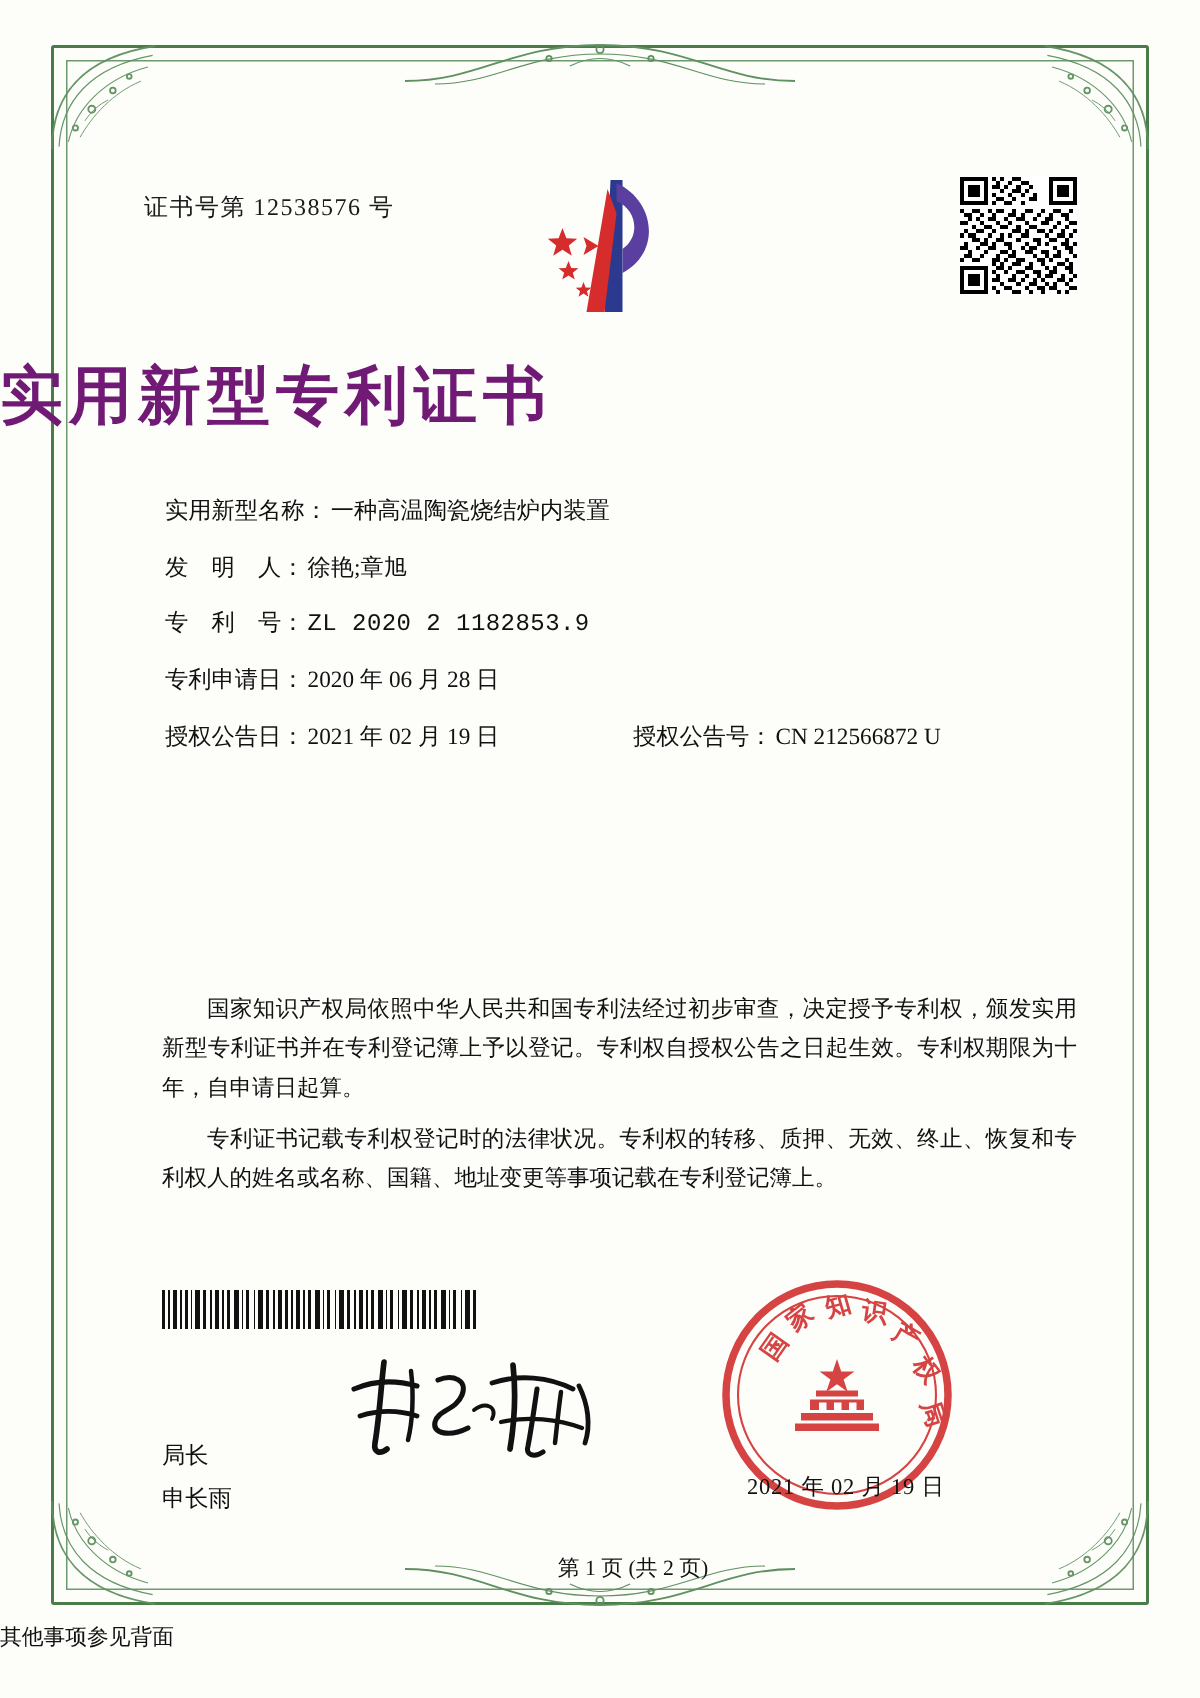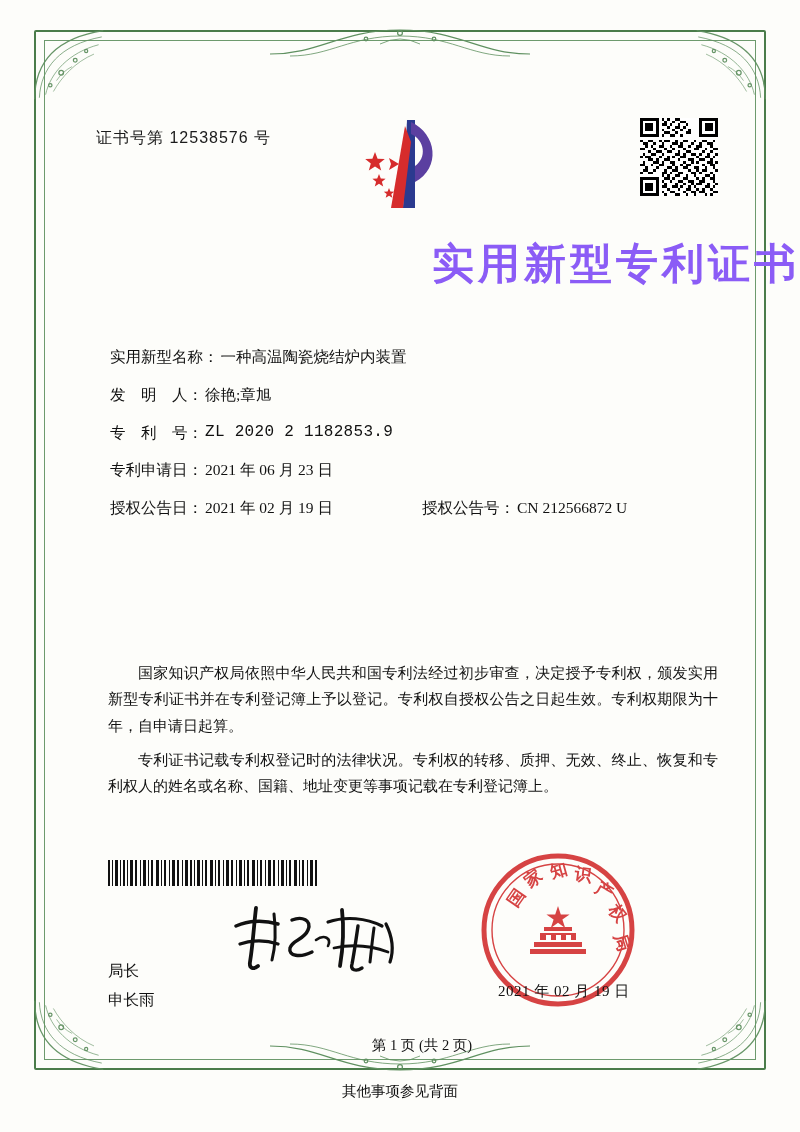--- a/index.html
+++ b/index.html
@@ -44,51 +44,50 @@
   .edge-bottom{
     position:absolute;left:50%;bottom:56px;transform:translateX(-50%) scaleY(-1);
     width:260px;height:34px;color:#5f9060;
   }
   .edge-top svg,.edge-bottom svg{width:100%;height:100%;display:block;}
 
   
   .cert-no{
     position:absolute;left:96px;top:128px;
     font-size:16px;color:#1b1b1b;letter-spacing:1px;
-    font-family:Liberation Sans, sans-serif;
+    font-family:Liberation Serif, serif;
   }
   .logo{
     position:absolute;left:345px;top:112px;width:115px;height:110px;
   }
   .logo svg{width:100%;height:100%;display:block;}
   .qr{
     position:absolute;right:82px;top:118px;width:78px;height:78px;
     background:#ffffff;
   }
   .qr svg{width:100%;height:100%;display:block;}
 
   
   .title{
     position:absolute;left:0;right:0;top:236px;
-    text-align:right;
+    text-align:left;
     font-size:42px;font-weight:bold;letter-spacing:4px;
-    color:#8b5cf6;
+    color:#701a75;
     font-family:"DejaVu Sans", sans-serif;
   }
 
   
   .fields{
     position:absolute;left:110px;top:333px;right:96px;
     font-size:15.5px;color:#111;
     line-height:1.0;
   }
   .frow{
-    display:flex;align-items:flex-end;
+    display:flex;align-items:center;
     margin-bottom:22px;
-    margin-top:16px;
   }
   .flabel{
     white-space:pre;
     flex:0 0 auto;
     letter-spacing:0px;
   }
   .fvalue{
     flex:1 1 auto;
     padding-left:2px;
   }
@@ -132,21 +131,21 @@
     position:absolute;left:498px;top:982px;
     font-size:15px;color:#111;letter-spacing:.5px;
   }
 
   
   .page-no{
     position:absolute;left:0;right:0;top:1036px;text-align:center;
     font-size:14.5px;color:#111;padding-left:44px;
   }
   .footnote{
-    position:absolute;left:0;right:0;top:1082px;text-align:center;
+    position:absolute;left:0;right:0;top:1082px;text-align:left;
     font-size:14.5px;color:#111;
   }
 </style>
 </head>
 <body>
 
 <div class="page">
 
   <div class="border-outer"></div>
   <div class="border-inner"></div>
@@ -458,21 +457,21 @@
       <span class="fvalue">徐艳;章旭</span>
     </div>
 
     <div class="frow">
       <span class="flabel">专　利　号：</span>
       <span class="fvalue mono">ZL 2020 2 1182853.9</span>
     </div>
 
     <div class="frow">
       <span class="flabel">专利申请日：</span>
-      <span class="fvalue">2021 年 06 月 23 日</span>
+      <span class="fvalue">2020 年 06 月 28 日</span>
     </div>
 
 
 
     <div class="grant-row">
       <div class="grant-left">
         <span class="flabel">授权公告日：</span><span class="fvalue">2021 年 02 月 19 日</span>
       </div>
       <div class="grant-right">
         <span class="flabel">授权公告号：</span><span class="fvalue">CN 212566872 U</span>

